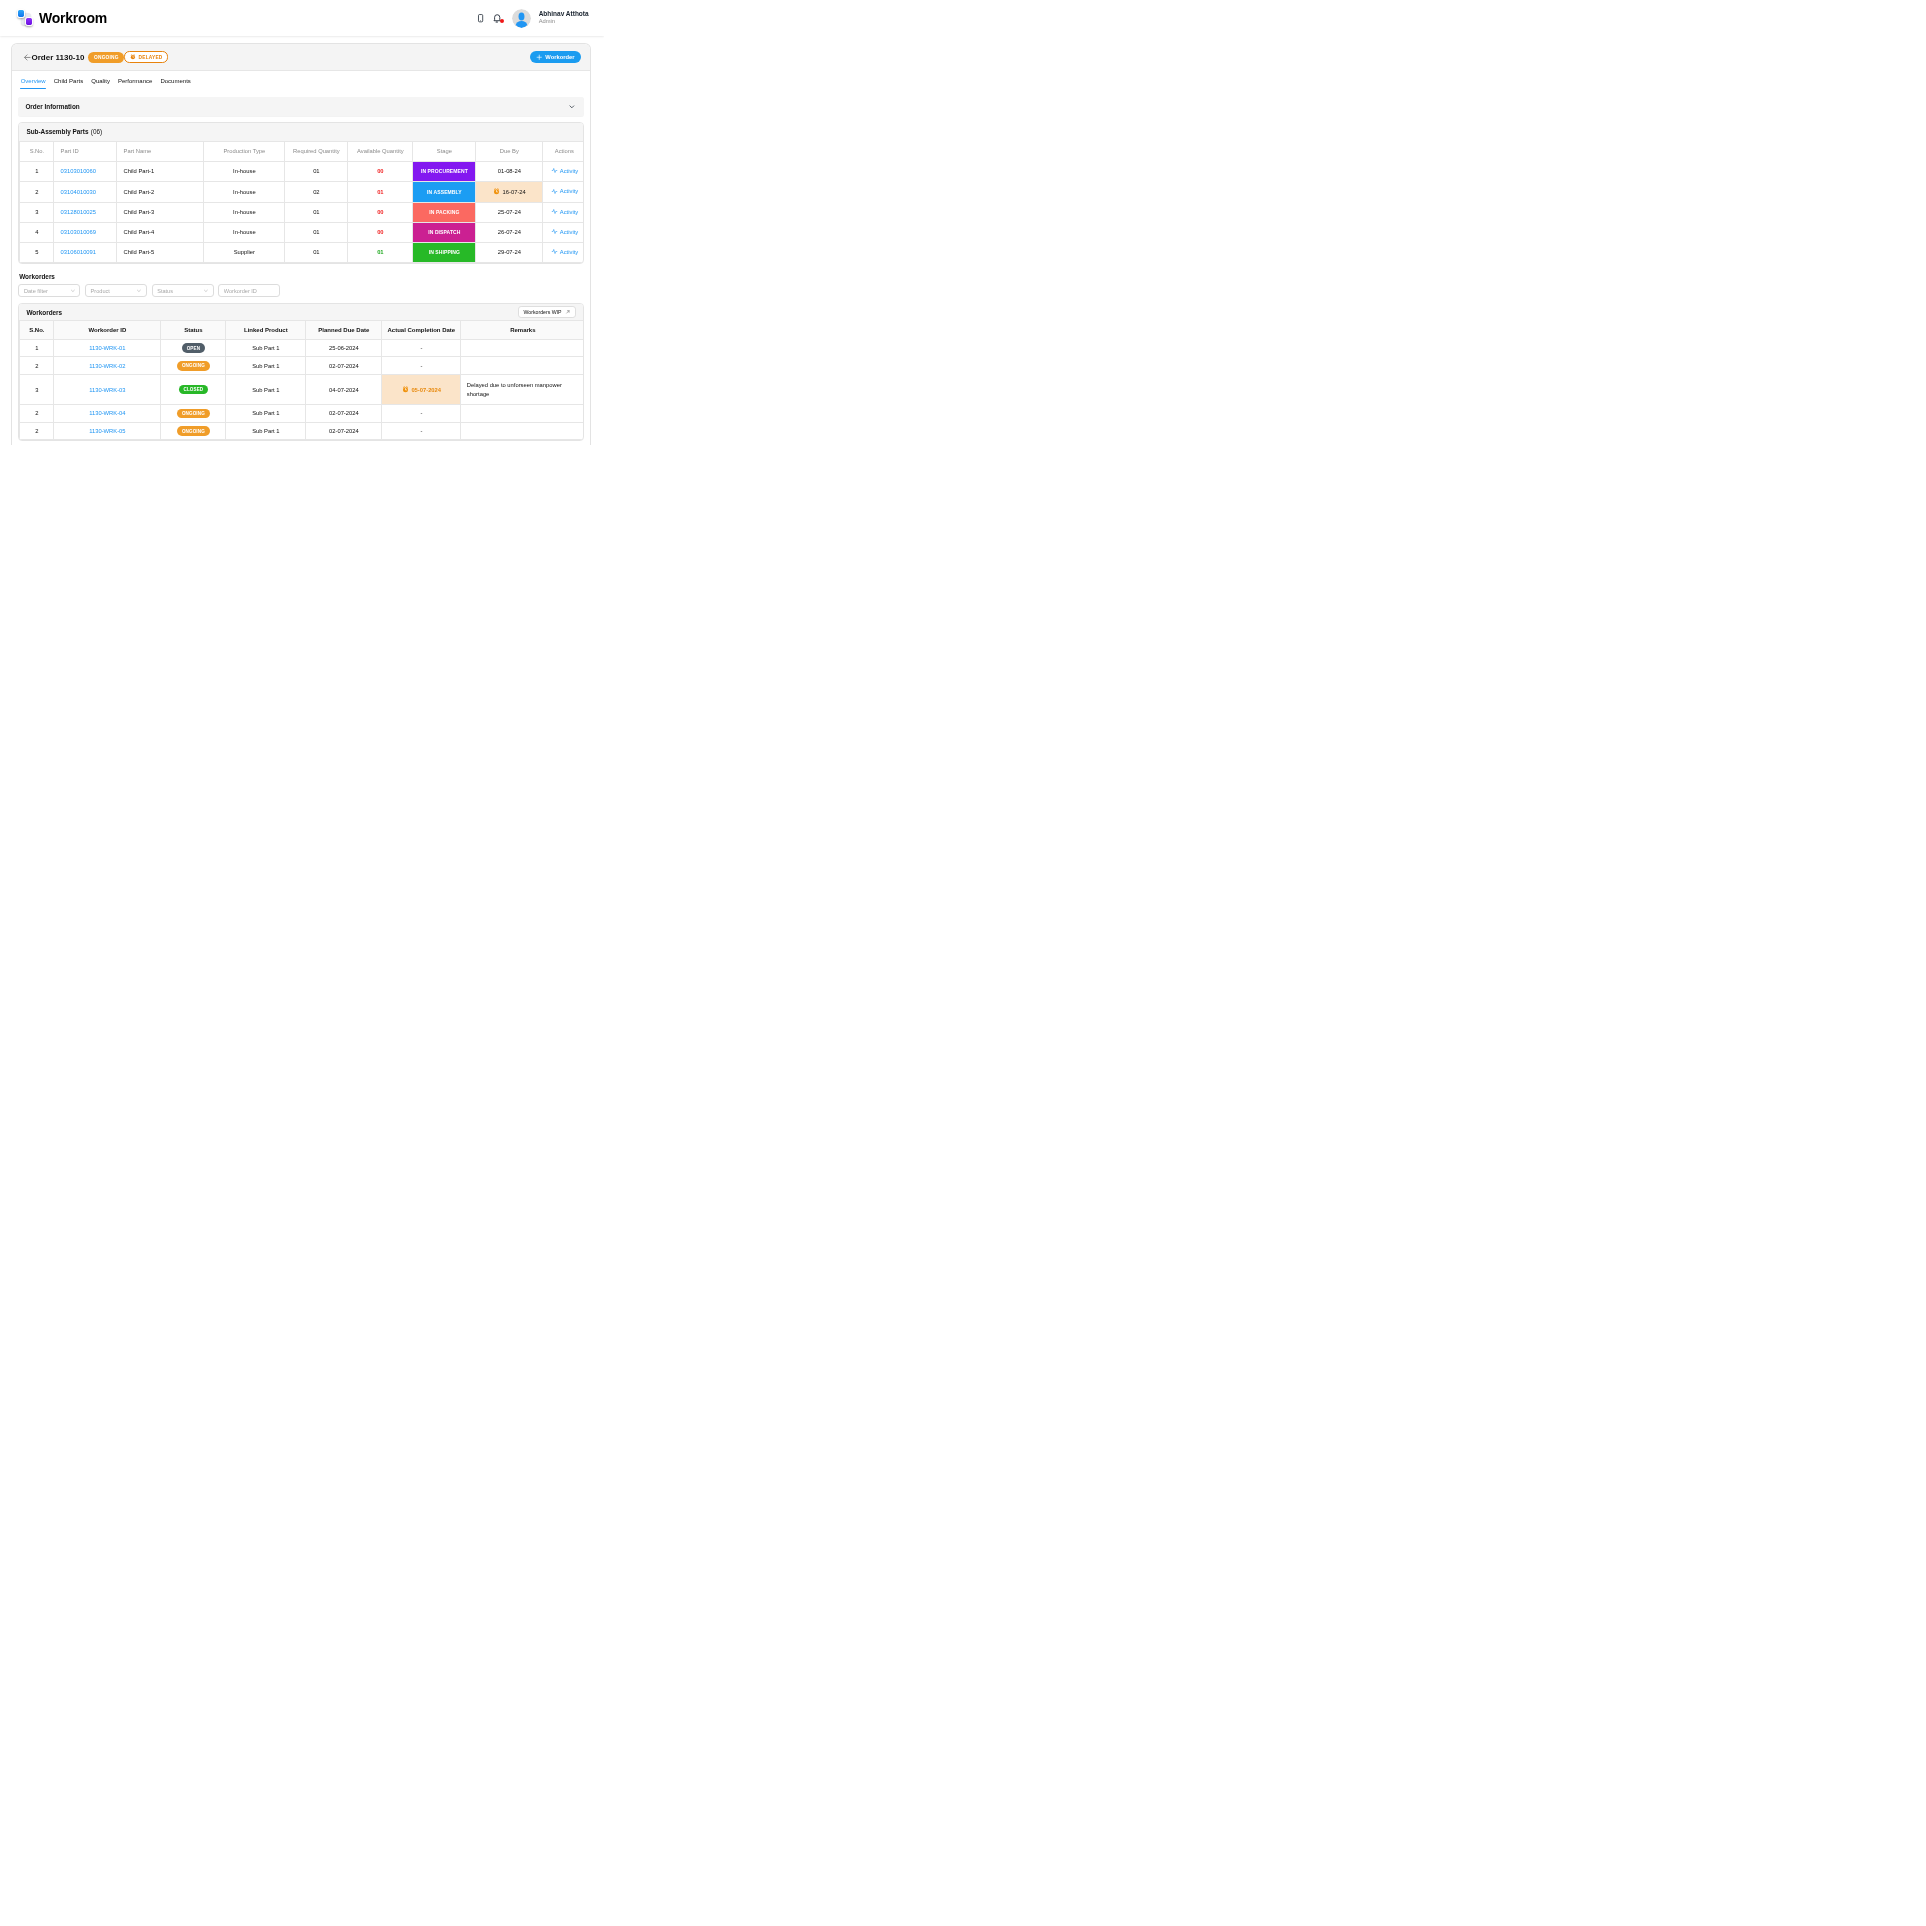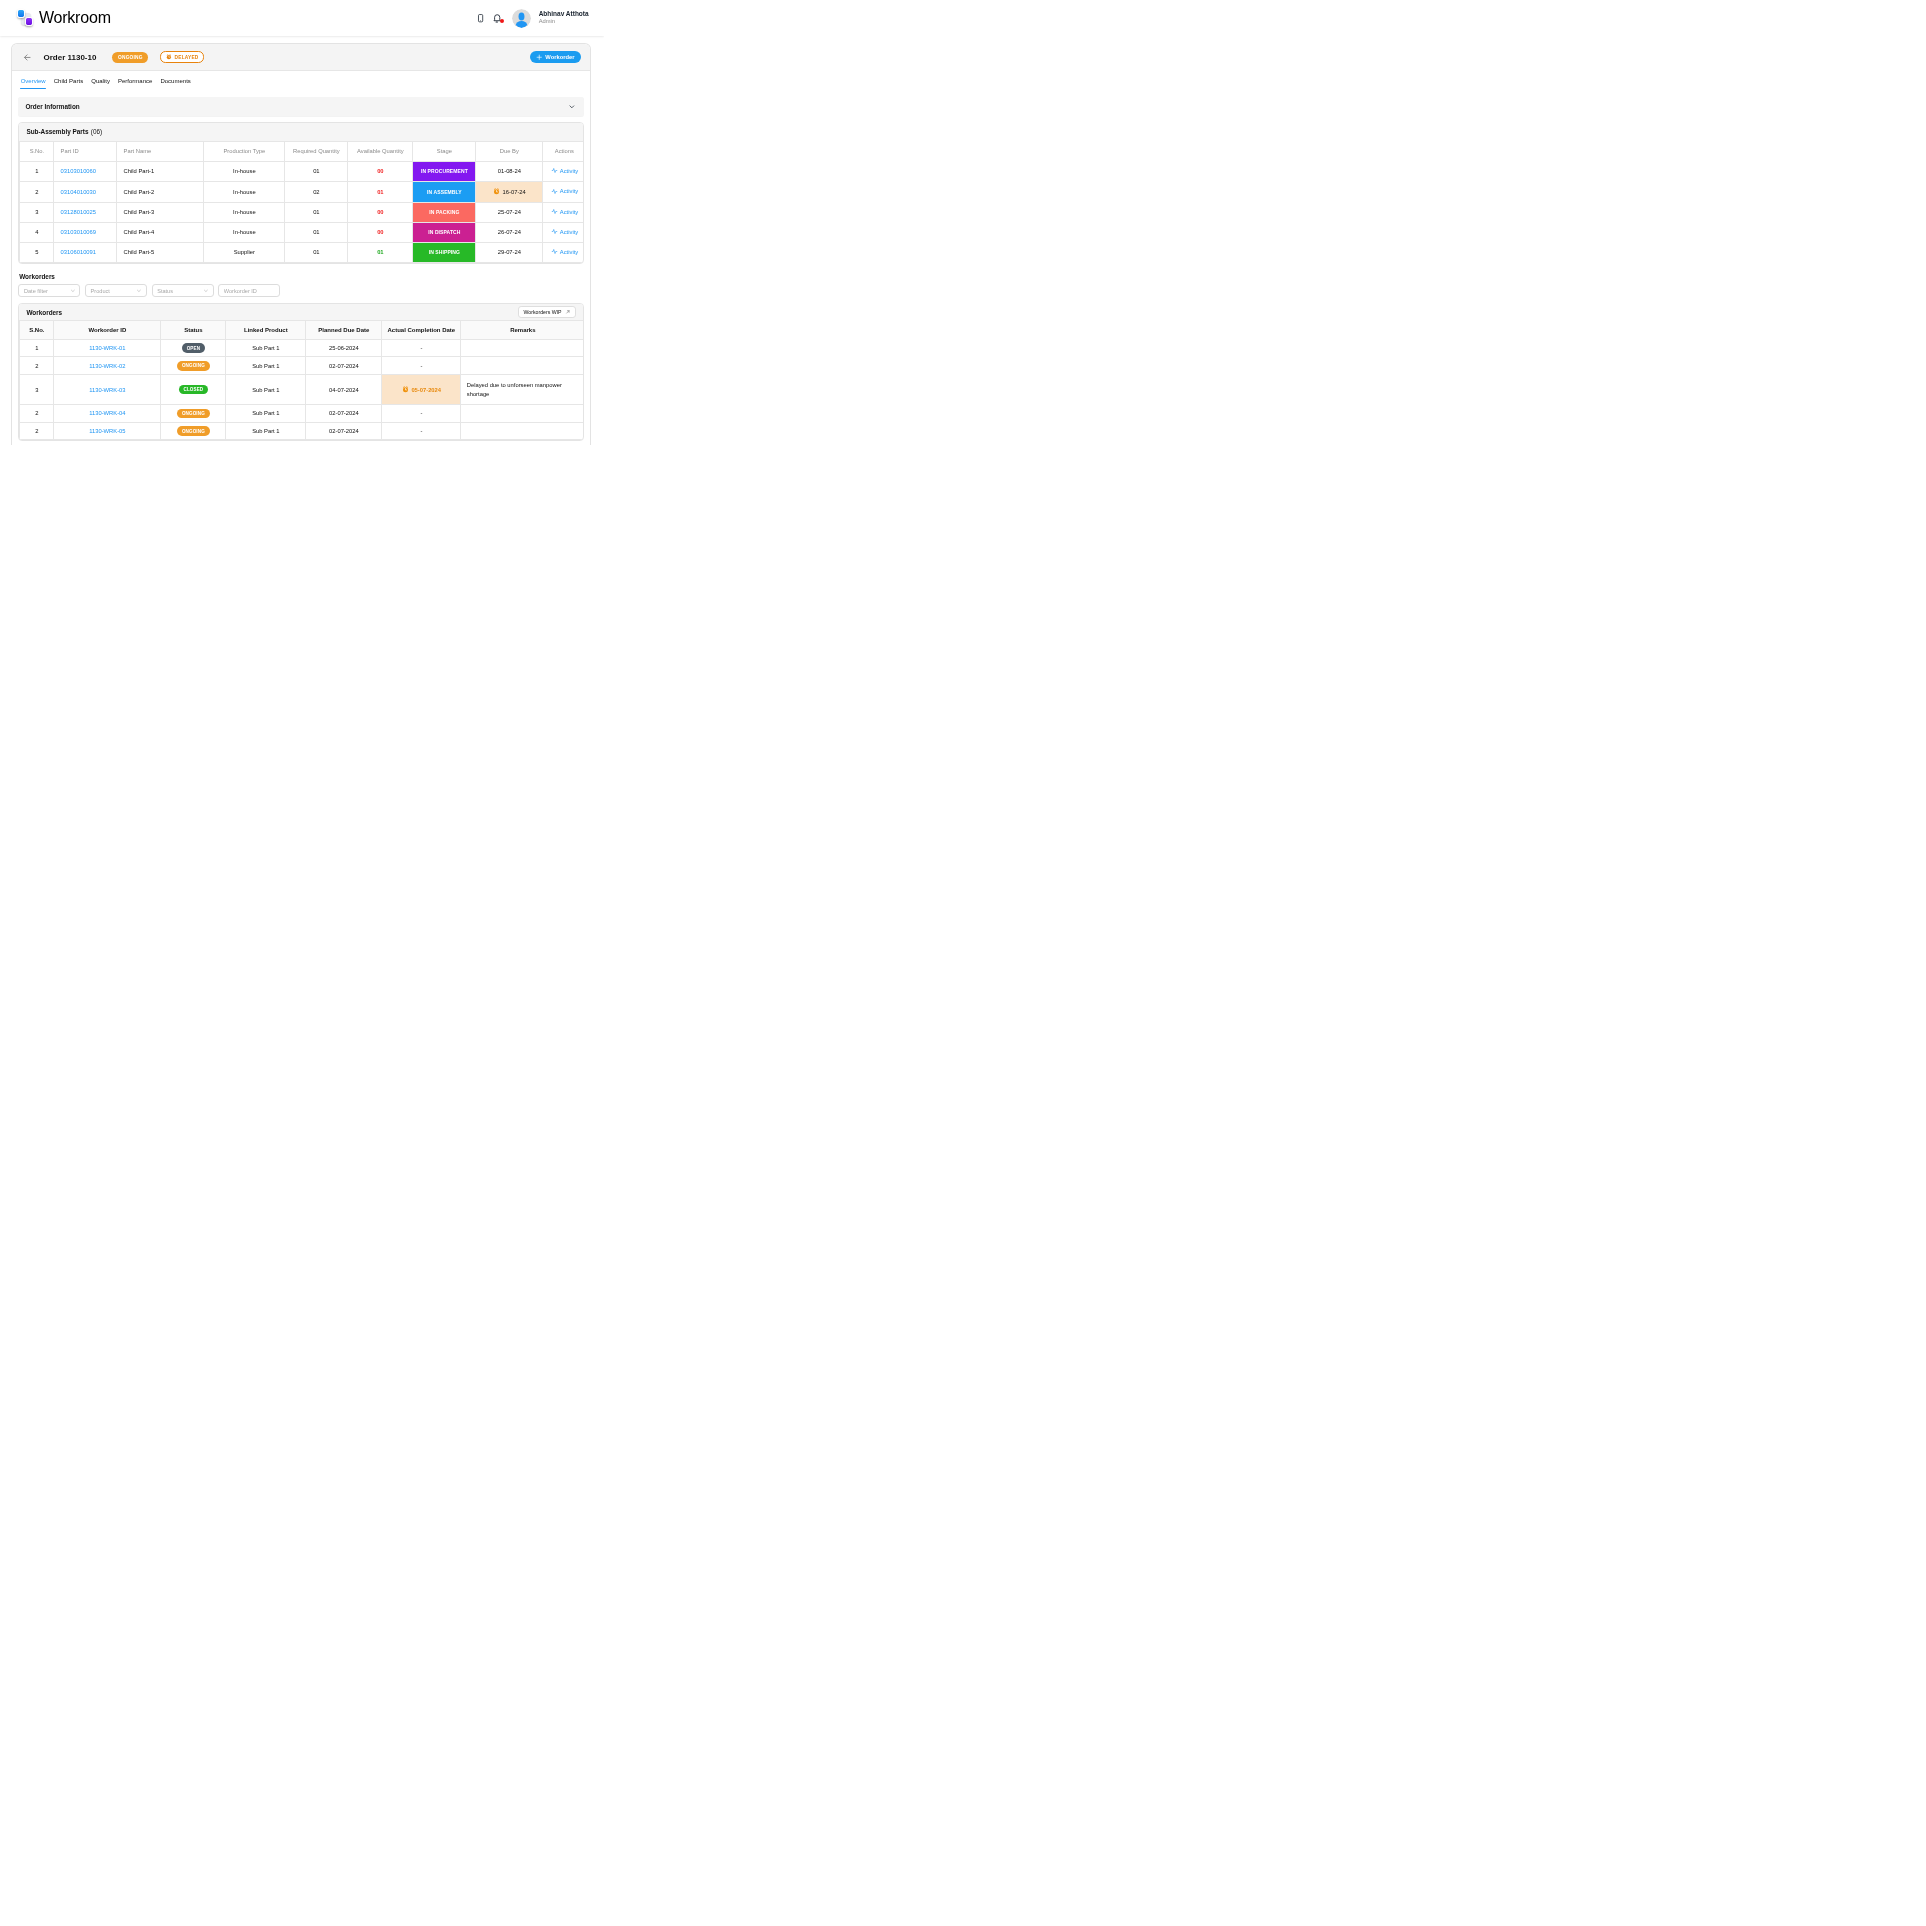--- a/index.html
+++ b/index.html
@@ -9,34 +9,34 @@
   
   .topbar { height:36px; background:#fff; display:flex; align-items:center; justify-content:space-between;
             padding:0 15.4px 0 16.6px; box-shadow:0 0.8px 2.3px rgba(0,0,0,.12); position:relative; z-index:5; }
   .brand { display:flex; align-items:center; gap:4.6px; }
   .logo { width:17.7px; height:17.7px; position:relative; }
   .logo .ghost { position:absolute; left:4.2px; top:3.9px; width:10px; height:11.6px; background:#E7EAF0; border-radius:3.1px; box-shadow:0 0.8px 1.5px rgba(0,0,0,.18); }
   .logo .blue { position:absolute; left:0; top:0; width:8px; height:8.9px; border-radius:2.7px;
                 background:linear-gradient(180deg,#2EAAF8,#1173EC); border:1px solid #fff; box-shadow:0 1.2px 1.9px rgba(0,0,0,.28); }
   .logo .purple { position:absolute; left:8.5px; top:7.7px; width:8px; height:9.6px; border-radius:2.7px;
                 background:linear-gradient(180deg,#9034FA,#6B0FE0); border:1px solid #fff; box-shadow:0 1.2px 1.9px rgba(0,0,0,.28); }
-  .brand-name { font-size:16px; font-weight:400; letter-spacing:-0.2px; color:#000; }
+  .brand-name { font-size:14px; font-weight:700; letter-spacing:-0.2px; color:#000; }
   .topbar-right { display:flex; align-items:center; gap:7.3px; }
   .icon-btn { background:none; border:none; cursor:pointer; display:flex; align-items:center; position:relative; }
   .bell-badge { position:absolute; right:-1.2px; bottom:0.4px; width:4.2px; height:4.2px; border-radius:50%; background:#F01818; }
   .avatar { width:19px; height:19px; border-radius:50%; overflow:hidden; margin-left:1.5px; cursor:pointer; border:none; background:none; padding:0; }
   .userblock { line-height:1.3; margin-left:0.8px; }
   .user-name { font-size:6.5px; font-weight:600; color:#18222E; }
   .user-role { font-size:5.8px; color:#8A8A8A; }
 
   
   .order-card { margin:7.3px 13px 0 11.2px; width:580px; height:402px; border:0.4px solid #E3E3E3;
                 border-bottom:none; border-radius:6.2px 6.2px 0 0; overflow:hidden; background:#fff; }
   .order-title-row { height:26.6px; background:#F4F4F4; border-bottom:0.4px solid #E6E6E6;
-                     display:flex; align-items:center; padding:0 9.2px 0 10.4px; gap:12px; }
+                     display:flex; align-items:center; padding:0 9.2px 0 10.4px; gap:0; }
   .back-btn { background:none; border:none; cursor:pointer; display:flex; align-items:center; }
   .order-title { font-size:8px; font-weight:700; margin-right:3.9px; }
   .pill { display:inline-flex; align-items:center; gap:2.3px; border-radius:5.4px; font-size:4.8px; font-weight:700; letter-spacing:0.2px; }
   .pill-ongoing { background:#F09D29; color:#fff; padding:3.1px 5.8px; }
   .pill-delayed { background:#fff; color:#E8830C; border:0.6px solid #E8830C; padding:2.3px 5px; }
   .spacer { flex:1; }
   .add-workorder { background:#1B9CF0; color:#fff; border:none; border-radius:6.5px; height:12.7px; padding:0 6.5px;
                    display:flex; align-items:center; gap:2.7px; font-size:5.8px; font-weight:600; font-family:inherit; cursor:pointer; }
 
   .tabs { height:21px; display:flex; align-items:stretch; gap:6.5px; padding-left:7.7px; background:#fff; }

